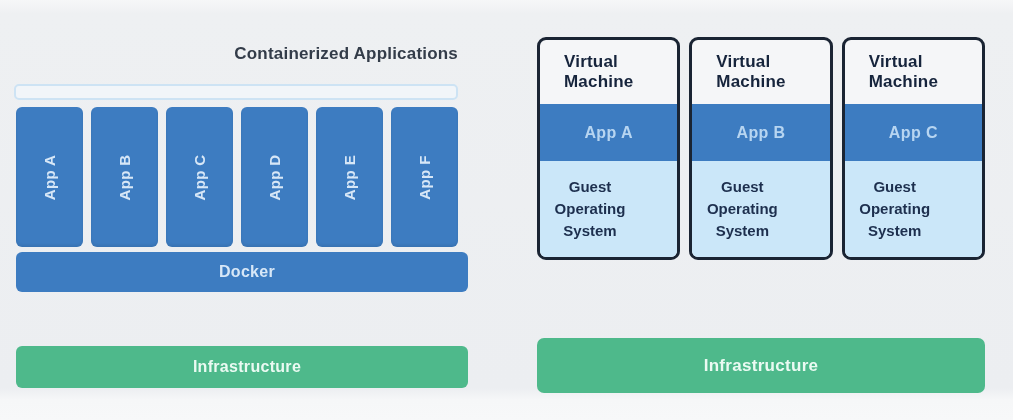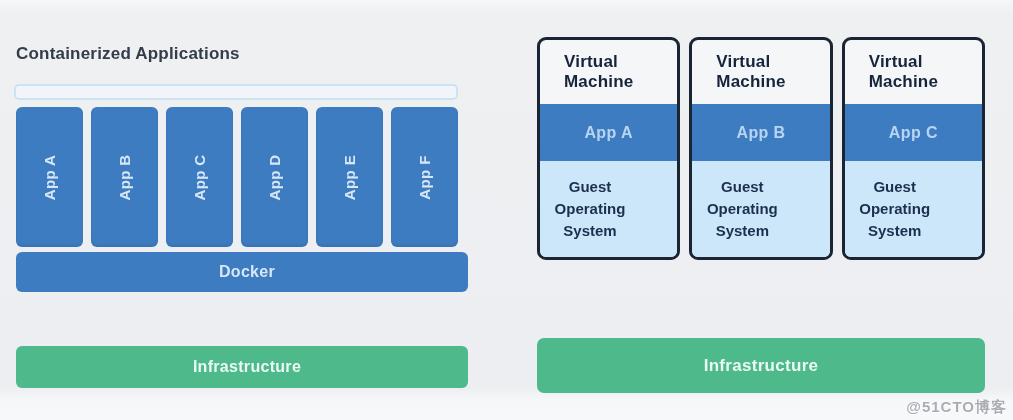--- a/index.html
+++ b/index.html
@@ -9,21 +9,21 @@
     -webkit-font-smoothing:antialiased;
   }
   .stage{
     position:relative;width:1013px;height:420px;overflow:hidden;
     background:linear-gradient(180deg,#f6f7f8 0px,#eef0f2 14px,#eceef1 388px,#f6f7f8 400px,#f7f8f9 420px);
   }
 
   
   .left-title{
     position:absolute;left:16px;top:44px;width:442px;
-    text-align:left;font-size:17px;font-weight:600;color:#333c49;letter-spacing:.2px;
+    text-align:right;font-size:17px;font-weight:600;color:#333c49;letter-spacing:.2px;
   }
   .container-strip{
     position:absolute;left:14px;top:84px;width:440px;height:12px;
     border:2px solid #cde3f4;border-radius:5px;background:#f1f5f9;
   }
   .apps-row{
     position:absolute;left:16px;top:107px;width:442px;height:140px;
     display:flex;gap:8px;
   }
   .app-bar{
@@ -139,15 +139,14 @@
       <div class="vm-app">App C</div>
       <div class="vm-guest">
         <span>Guest Operating System</span>
       </div>
     </div>
 
   </div>
 
   <div class="right-bar infra-right">Infrastructure</div>
 
-  <div class="watermark">@51CTO博客</div>
 
 </div>
 
 </body></html>

